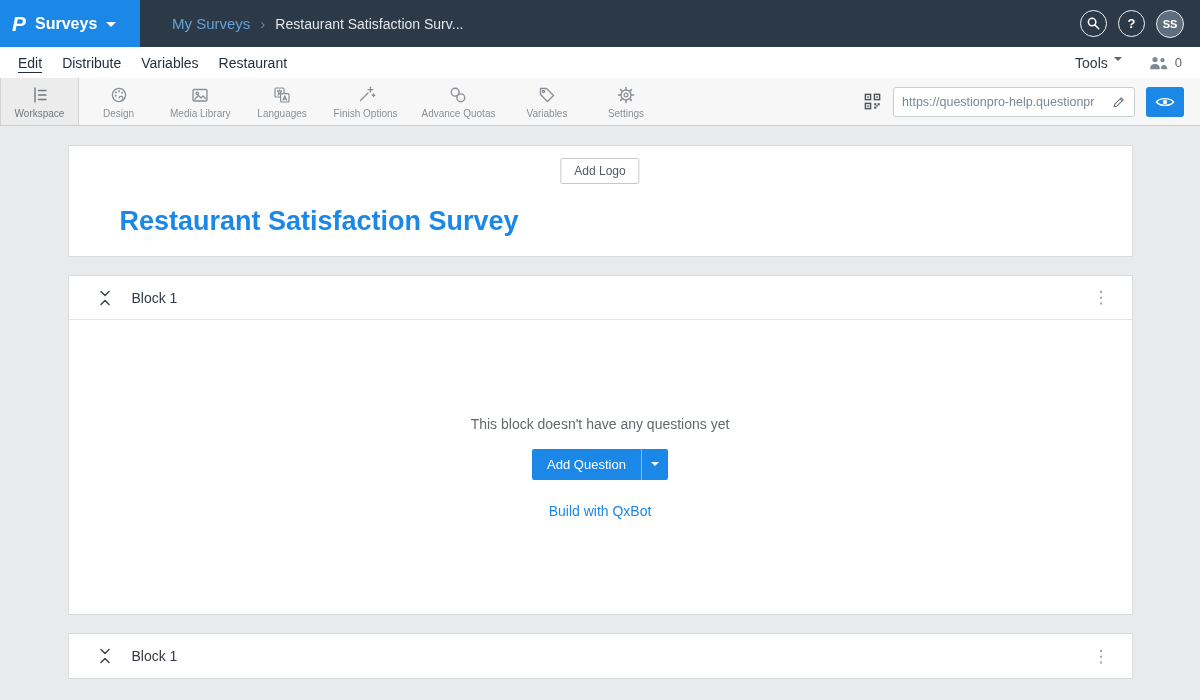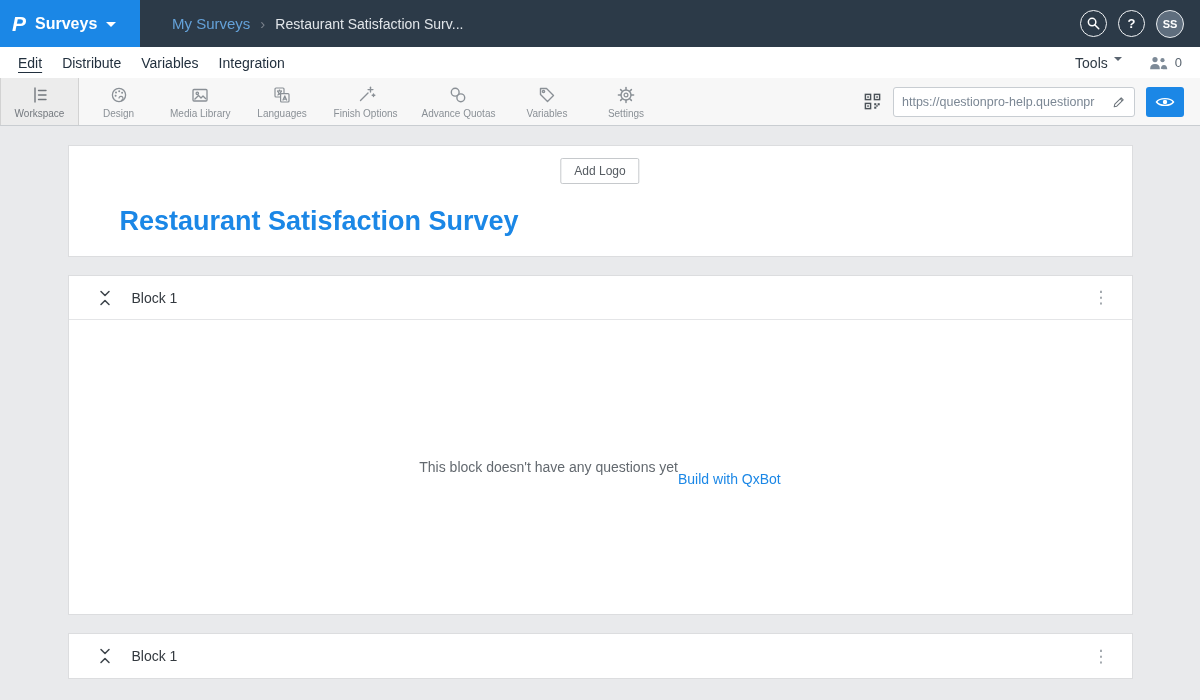--- a/index.html
+++ b/index.html
@@ -50,21 +50,21 @@
   .logo-card { height:112px; position:relative; }
   .add-logo-btn { position:absolute; top:12px; left:50%; transform:translateX(-50%); background:#fff; border:1px solid #c6c9cc; border-radius:2px; padding:5px 13px; font-size:12px; color:#555b61; cursor:pointer; font-family:"Liberation Sans",sans-serif; }
   .survey-title { position:absolute; left:51px; top:60px; font-size:27px; color:#1b87e6; cursor:text; }
 
   .block-header { height:44px; display:flex; align-items:center; padding:0 16px 0 28px; border-bottom:1px solid #e4e5e7; background:#fff; }
   .collapse-btn { background:none; border:none; cursor:pointer; display:flex; color:#3c4349; }
   .block-name { margin-left:19px; font-size:14px; color:#33393f; }
   .kebab-btn { margin-left:auto; background:none; border:none; cursor:pointer; color:#9aa0a6; font-size:17px; line-height:1; padding:2px 6px; }
   .headless .block-header { border-bottom:none; }
 
-  .block-body { height:294px; display:flex; flex-direction:row; align-items:center; justify-content:center; }
+  .block-body { height:294px; display:flex; flex-direction:column; align-items:center; justify-content:center; }
   .empty-text { font-size:14px; color:#63696f; }
   .split-btn { display:flex; margin-top:17px; cursor:pointer; }
   .split-main { background:#1b87e6; color:#fff; font-size:13px; padding:8px 15px; border:none; border-radius:2px 0 0 2px; cursor:pointer; font-family:"Liberation Sans",sans-serif; }
   .split-caret { width:27px; background:#1b87e6; border:none; border-left:1px solid rgba(255,255,255,0.45); border-radius:0 2px 2px 0; display:flex; align-items:center; justify-content:center; cursor:pointer; }
   .caret-down-w { width:0; height:0; border-left:4px solid transparent; border-right:4px solid transparent; border-top:4px solid #fff; }
   .qxbot-link { margin-top:23px; font-size:14px; color:#1b87e6; cursor:pointer; text-decoration:none; }
 </style>
 </head>
 <body>
 
@@ -91,21 +91,21 @@
     </button>
     <div class="avatar">SS</div>
   </div>
 </header>
 
 <nav class="navbar">
   <div class="tabs">
     <a class="tab active">Edit</a>
     <a class="tab">Distribute</a>
     <a class="tab">Variables</a>
-    <a class="tab">Integration</a>
+    <a class="tab">Restaurant</a>
   </div>
   <div class="nav-right">
     <div class="tools">
       <span>Tools</span>
       <span class="caret-down-sm"></span>
     </div>
     <div class="collab">
       <svg width="19" height="14" viewBox="0 0 19 14" fill="#7d8a97">
         <circle cx="6" cy="3.6" r="2.6"></circle>
         <path d="M1.2,12.5 q0-4.6 4.8-4.6 t4.8,4.6 v0.8 h-9.6 z"></path>
@@ -251,20 +251,26 @@
         <svg width="16" height="18" viewBox="0 0 16 18" fill="none" stroke="currentColor" stroke-width="1.5" stroke-linecap="round" stroke-linejoin="round">
           <polyline points="4,2.5 8,6.5 12,2.5"></polyline>
           <polyline points="4,15.5 8,11.5 12,15.5"></polyline>
         </svg>
       </button>
       <span class="block-name">Block 1</span>
       <button class="kebab-btn">⋮</button>
     </div>
     <div class="block-body">
       <p class="empty-text">This block doesn't have any questions yet</p>
+      <div class="split-btn">
+        <button class="split-main">Add Question</button>
+        <button class="split-caret">
+          <span class="caret-down-w"></span>
+        </button>
+      </div>
       <a class="qxbot-link">Build with QxBot</a>
     </div>
   </section>
 
   <section class="card headless">
     <div class="block-header">
       <button class="collapse-btn">
         <svg width="16" height="18" viewBox="0 0 16 18" fill="none" stroke="currentColor" stroke-width="1.5" stroke-linecap="round" stroke-linejoin="round">
           <polyline points="4,2.5 8,6.5 12,2.5"></polyline>
           <polyline points="4,15.5 8,11.5 12,15.5"></polyline>

